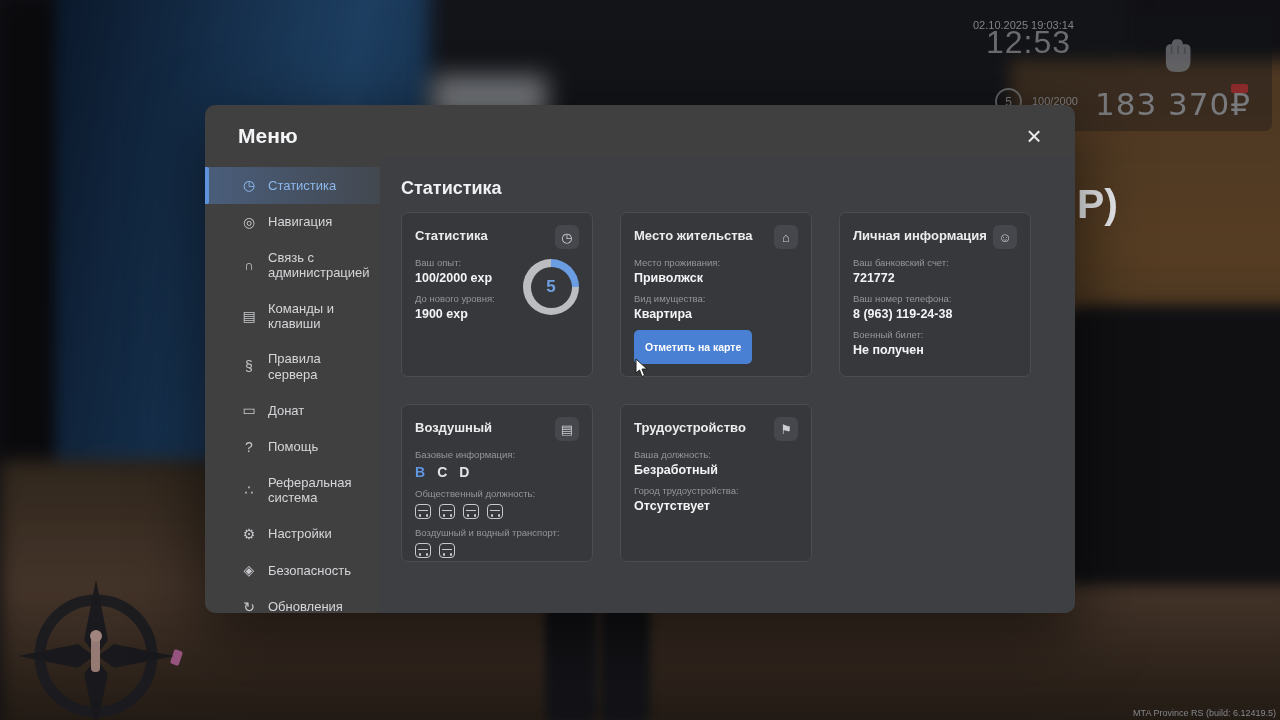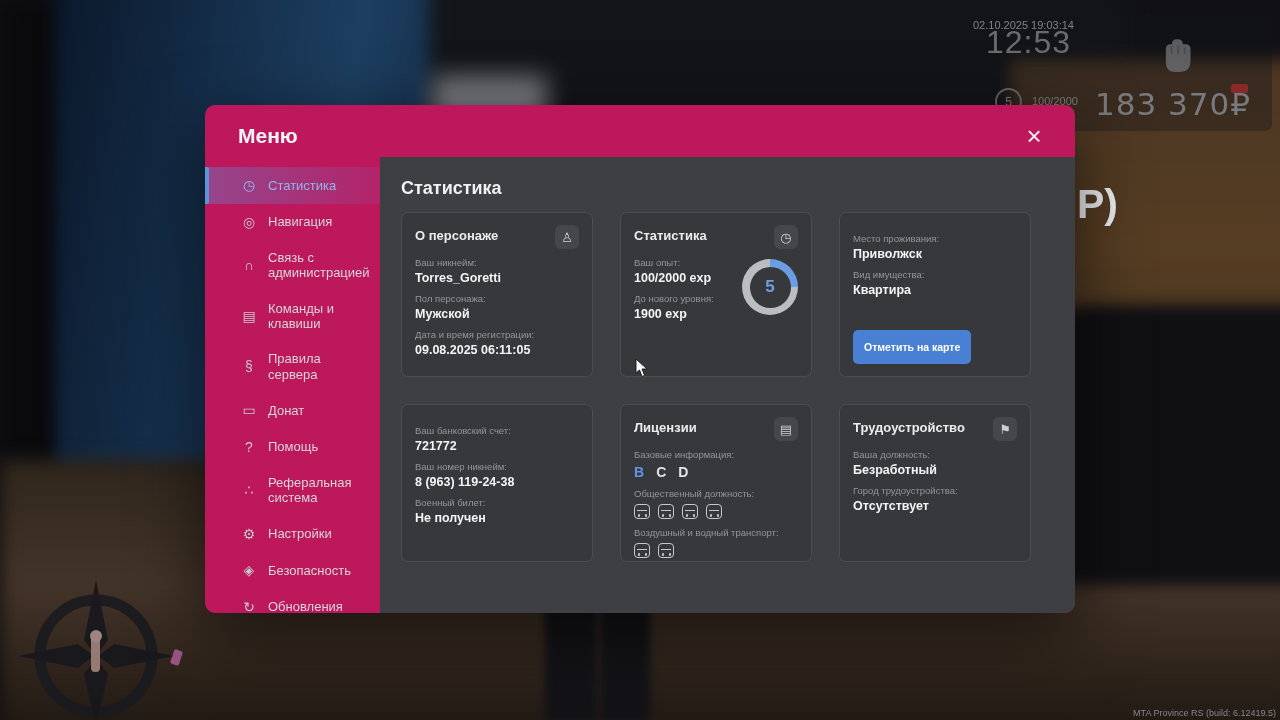--- a/index.html
+++ b/index.html
@@ -35,21 +35,21 @@
   .hud-level{position:absolute;left:995px;top:88px;width:27px;height:27px;border:2px solid #96999e;border-radius:50%;
     display:flex;align-items:center;justify-content:center;font-size:12px;color:#b7bac0;opacity:.8}
   .hud-exp{position:absolute;left:1032px;top:95px;font-size:11px;color:#b2b5ba;opacity:.85}
   .hud-redbadge{position:absolute;left:1231px;top:84px;width:17px;height:9px;background:#b23434;border-radius:2px}
   .hud-money{position:absolute;right:29px;top:86px;font-size:31px;color:#a2a4a8;letter-spacing:1px;
     font-family:"DejaVu Sans",sans-serif;opacity:.95}
   .hud-build{position:absolute;right:4px;bottom:2px;font-size:9px;color:#85878b}
   .chat-frag{position:absolute;left:1077px;top:181px;font-size:41px;font-weight:bold;color:#eceef1}
 
   
-  .modal{position:absolute;left:205px;top:105px;width:870px;height:508px;background:#be185d;
+  .modal{position:absolute;left:205px;top:105px;width:870px;height:508px;background:#404040;
     border-radius:10px;box-shadow:0 20px 70px rgba(0,0,0,.6)}
   .modal-title{position:absolute;left:33px;top:19px;font-size:21px;font-weight:bold;color:#f3f4f6}
   .modal-close{position:absolute;right:26px;top:16px;width:30px;height:30px;font-size:26px;line-height:30px;
     text-align:center;color:#eceded;cursor:pointer}
 
   .sidebar{position:absolute;left:0;top:62px;width:175px}
   .sb-item{position:relative;display:flex;align-items:center;gap:11px;padding:10px 8px 10px 36px;
     color:#d5d6d9;font-size:13px;line-height:1.18;cursor:pointer}
   .sb-ico{flex:0 0 16px;width:16px;text-align:center;font-size:14px;color:#c6c8cc}
   .sb-item.active{background:linear-gradient(90deg,rgba(88,138,212,.40),rgba(88,138,212,.10))}
@@ -175,61 +175,57 @@
       <div class="sb-item">
         <span class="sb-ico">↻</span>
         <span class="sb-label">Обновления</span>
       </div>
     </div>
   <div class="content">
     <div class="content-title">Статистика</div>
     <div class="cards">
         <div class="card">
           <div class="card-head">
-            <div class="card-title">О персонаже</div>
-            <div class="card-ico">♙</div>
-          </div>
-          <div class="f-label">Ваш никнейм:</div>
-          <div class="f-value">Torres_Goretti</div>
-          <div class="f-label">Пол персонажа:</div>
-          <div class="f-value">Мужской</div>
-          <div class="f-label">Дата и время регистрации:</div>
-          <div class="f-value">09.08.2025 06:11:05</div>
-        </div>
-        <div class="card">
-          <div class="card-head">
             <div class="card-title">Статистика</div>
             <div class="card-ico">◷</div>
           </div>
           <div class="f-label">Ваш опыт:</div>
           <div class="f-value">100/2000 exp</div>
           <div class="f-label">До нового уровня:</div>
           <div class="f-value">1900 exp</div>
           <div class="ring" style="background: conic-gradient(rgb(106, 157, 226) 0deg, rgb(106, 157, 226) 25%, rgb(188, 189, 193) 25%, rgb(188, 189, 193) 100%);">
             <div class="ring-inner">5</div>
           </div>
         </div>
         <div class="card">
+          <div class="card-head">
+            <div class="card-title">Место жительства</div>
+            <div class="card-ico">⌂</div>
+          </div>
           <div class="f-label">Место проживания:</div>
           <div class="f-value">Приволжск</div>
           <div class="f-label">Вид имущества:</div>
           <div class="f-value">Квартира</div>
           <button class="card-btn">Отметить на карте</button>
         </div>
         <div class="card">
+          <div class="card-head">
+            <div class="card-title">Личная информация</div>
+            <div class="card-ico">☺</div>
+          </div>
           <div class="f-label">Ваш банковский счет:</div>
           <div class="f-value">721772</div>
-          <div class="f-label">Ваш номер никнейм:</div>
+          <div class="f-label">Ваш номер телефона:</div>
           <div class="f-value">8 (963) 119-24-38</div>
           <div class="f-label">Военный билет:</div>
           <div class="f-value">Не получен</div>
         </div>
         <div class="card">
           <div class="card-head">
-            <div class="card-title">Лицензии</div>
+            <div class="card-title">Воздушный</div>
             <div class="card-ico">▤</div>
           </div>
           <div class="f-label">Базовые информация:</div>
           <div class="cats">
             <span class="cat owned">B</span>
             <span class="cat">C</span>
             <span class="cat">D</span>
           </div>
           <div class="f-label">Общественный должность:</div>
           <div class="t-row">

